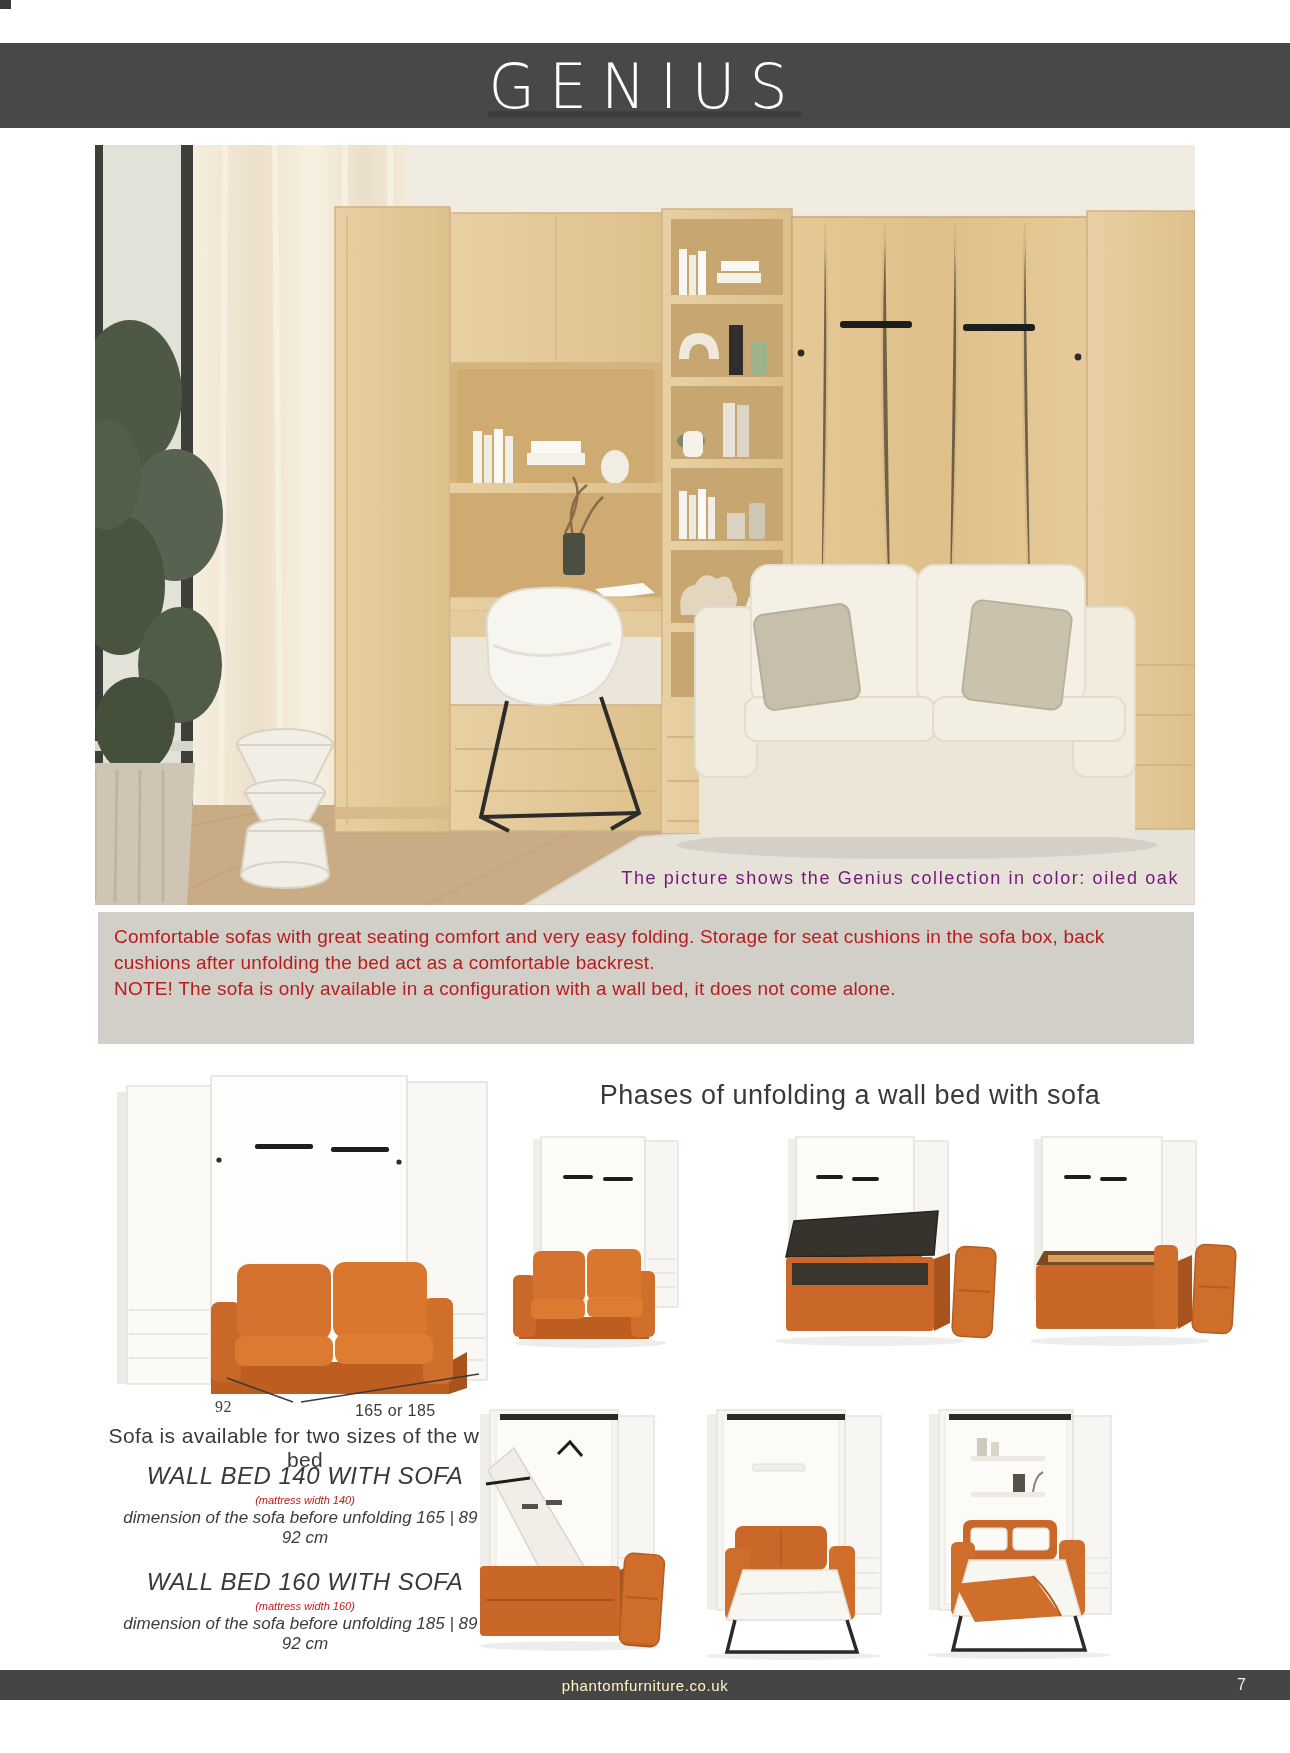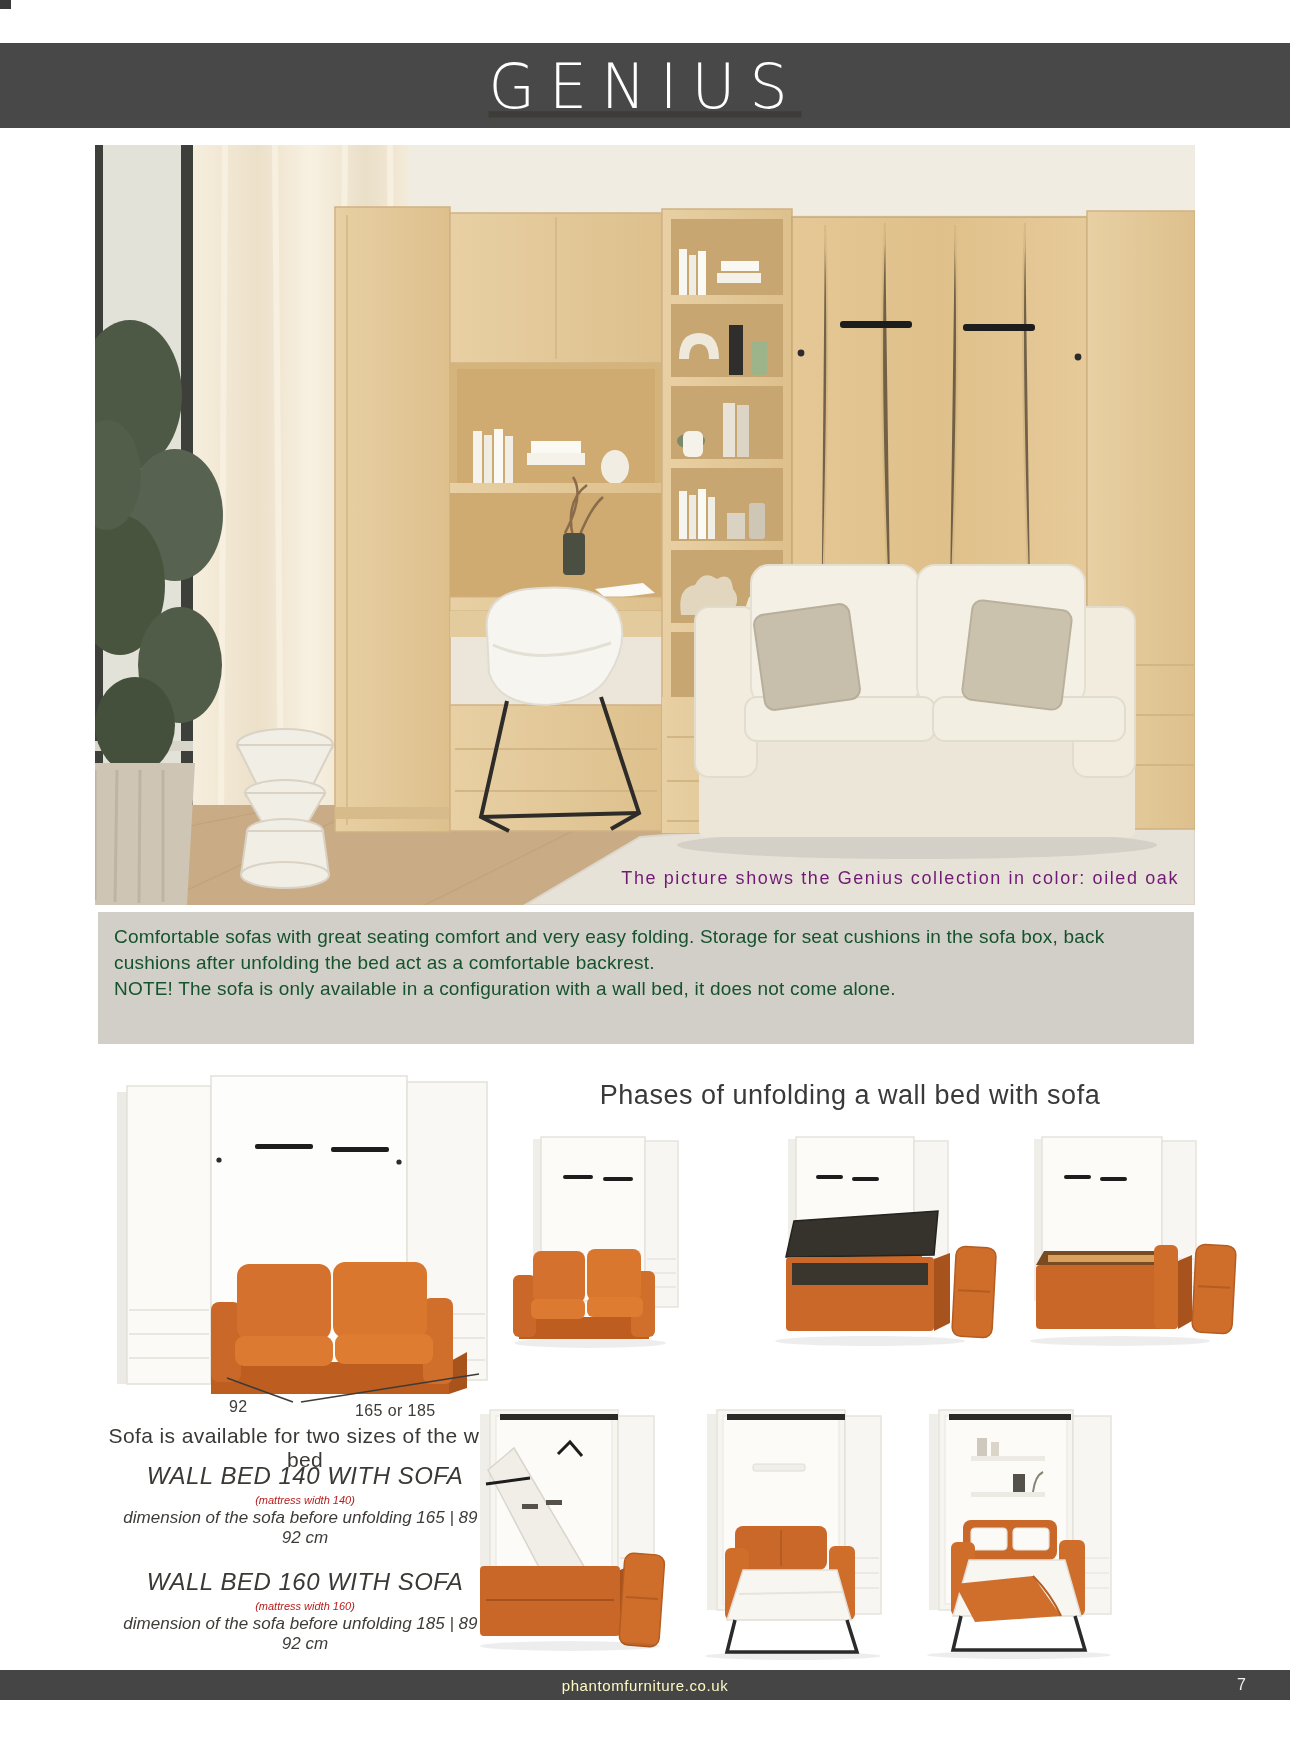--- a/index.html
+++ b/index.html
@@ -9,24 +9,24 @@
   .header-bar{position:absolute;left:0;top:43px;width:1290px;height:85px;background:#484848;
               display:flex;align-items:center;justify-content:center;text-decoration:underline;}
   .header-title{color:#ffffff;font-size:60px;font-weight:200;letter-spacing:14px;
                 font-family:"DejaVu Sans","Liberation Sans",sans-serif;transform:scaleY(1.05);}
   .hero{position:absolute;left:95px;top:145px;width:1100px;height:760px;overflow:hidden;}
   .hero svg{display:block;}
   .hero-caption{position:absolute;right:16px;bottom:16px;font-size:18px;letter-spacing:1.6px;
                 color:#701a75;}
   .desc-block{position:absolute;left:98px;top:912px;width:1096px;height:132px;background:#d2cfc8;
               box-sizing:border-box;padding:12px 16px;}
-  .desc-block p{margin:0;font-size:19px;line-height:1.38;letter-spacing:0.2px;color:#14532d;}
+  .desc-block p{margin:0;font-size:19px;line-height:1.38;letter-spacing:0.2px;color:#b91c1c;}
   .product-figure{position:absolute;left:115px;top:1062px;width:380px;height:345px;}
   .dim-label{position:absolute;font-size:16px;color:#3e3c38;letter-spacing:0.4px;}
-  .dim-92{left:229px;top:1398px;}
+  .dim-92{left:215px;top:1398px;font-family:Liberation Serif, serif;}
   .dim-165{left:355px;top:1402px;}
   .availability-note{position:absolute;left:100px;top:1424px;width:410px;text-align:center;
                      font-size:21px;letter-spacing:0.4px;color:#3b3935;}
   .variants{position:absolute;left:115px;top:1462px;width:380px;text-align:center;font-style:italic;}
   .variant{margin-bottom:20px;}
   .variant-title{font-size:24px;letter-spacing:0.5px;color:#3b3935;margin:0 0 4px 0;}
   .variant-sub{font-size:11px;color:#b91c1c;margin:0 0 2px 0;}
   .variant-dims{font-size:17px;color:#3e3c38;margin:0;}
   .phases-heading{position:absolute;left:500px;top:1080px;width:700px;text-align:center;
                   font-size:27px;letter-spacing:0.5px;color:#393939;}

